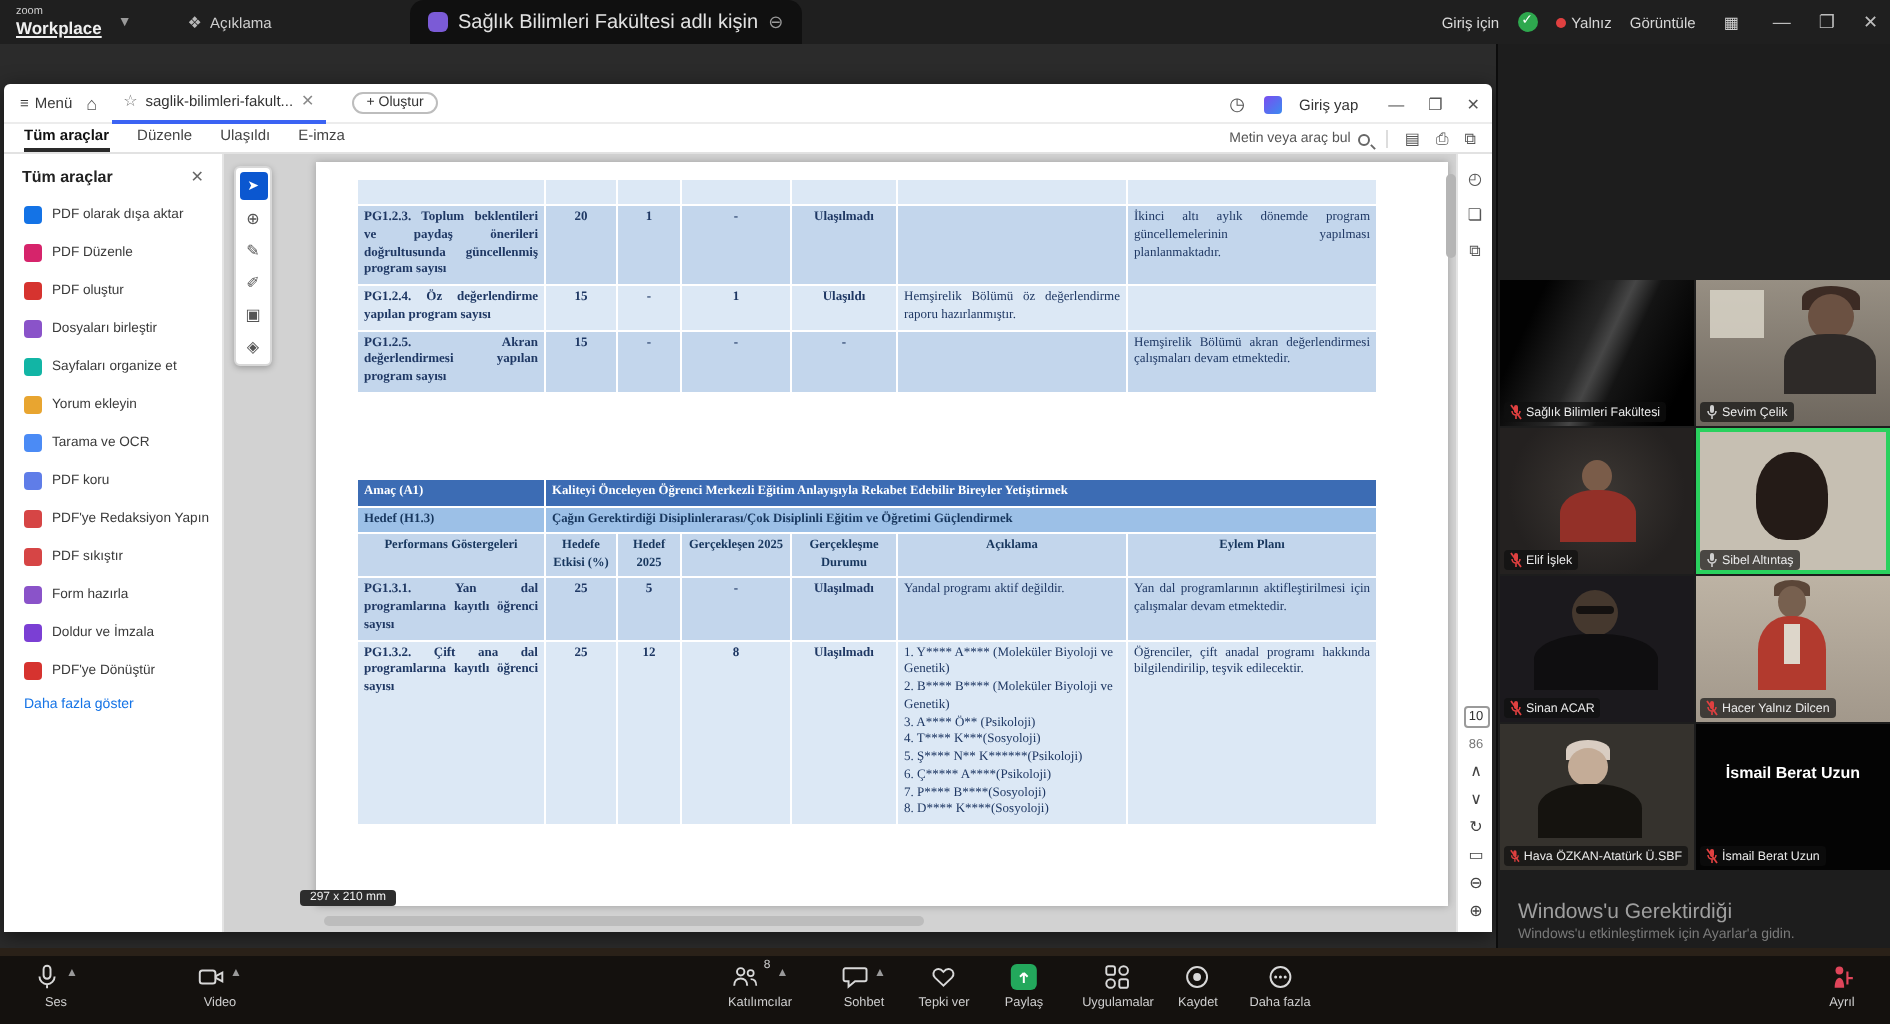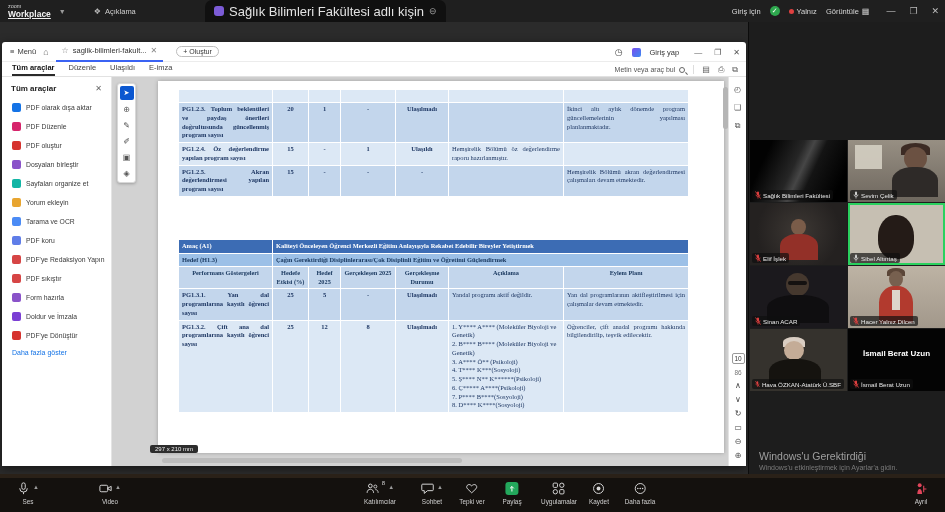--- a/index.html
+++ b/index.html
@@ -10,28 +10,28 @@
   #zoombar { position:absolute; left:0; top:0; width:945px; height:22px; background:#1f1f1f; color:#d6d6d6; }
   .zb-left { position:absolute; left:8px; top:0; height:22px; display:flex; align-items:center; gap:6px; }
   .zb-logo { display:flex; flex-direction:column; line-height:1; }
   .zb-logo .zl-s { font-size:5.5px; color:#cfcfcf; }
   .zb-logo .zl-m { font-size:8.5px; font-weight:bold; color:#f0f0f0;text-decoration:underline; }
   .zb-caret { color:#9a9a9a; font-size:7px; margin-left:2px; }
   .zb-meet { display:flex; align-items:center; gap:4px; margin-left:22px; font-size:7.5px; color:#cfcfcf; }
   .zb-meet-icon { color:#b9b9b9; font-size:8px; }
   .zb-tab { position:absolute; left:205px; top:0; height:22px; background:#101010; border-radius:7px 7px 0 0; display:flex; align-items:center; gap:5px; padding:0 9px; }
   .zb-tab-icon { width:10px; height:10px; border-radius:3px; background:#7b5bd6; }
-  .zb-tab-label { font-size:13px; color:#e2e2e2; white-space:nowrap; }
+  .zb-tab-label { font-size:10px; color:#e2e2e2; white-space:nowrap; }
   .zb-tab-close { color:#9a9a9a; font-size:9px; }
   .zb-right { position:absolute; right:6px; top:0; height:22px; display:flex; align-items:center; gap:9px; }
   .zb-signin { font-size:7.5px; color:#dadada; }
   .zb-check { width:10px; height:10px; border-radius:50%; background:#2ea84e; color:#fff; font-size:7px; line-height:10px; text-align:center; }
   .zb-rec { display:flex; align-items:center; gap:3px; font-size:7.5px; }
   .zb-rec-dot { width:5px; height:5px; border-radius:50%; background:#e04040; }
-  .zb-view { display:flex; align-items:center; gap:3px; font-size:7.5px; }
+  .zb-view { display:flex; align-items:center; gap:14px; font-size:7.5px; }
   .zb-view-icon { font-size:8px; color:#cfcfcf; }
   .zb-win { display:flex; align-items:center; gap:14px; margin-left:8px; color:#bdbdbd; font-size:9px; }
 
   
   #sharebg { position:absolute; left:0; top:22px; width:748px; height:456px; background:#2b2b2b; }
 
   
   #acro { position:absolute; left:2px; top:42px; width:744px; height:424px; background:#fff; border-radius:3px 3px 0 0; box-shadow:0 2px 10px rgba(0,0,0,.55); }
   .acro-titlebar { position:absolute; left:0; top:0; width:744px; height:20px; border-bottom:1px solid #ececec; display:flex; align-items:center; }
   .at-left { display:flex; align-items:center; gap:7px; padding-left:8px; color:#3a3a3a; }
@@ -100,21 +100,21 @@
   .cell-label { font-weight:bold; text-align:justify; }
   .cell-num { font-weight:bold; text-align:center; }
   .cell-status { font-weight:bold; text-align:center; }
   .cell-body { text-align:justify; }
   .cell-list { white-space:pre-line; text-align:left; }
   .empty-band td { height:13px; }
 
   
   #panel { position:absolute; left:748px; top:22px; width:197px; height:456px; background:#1d1d1d; border-left:1px solid #0c0c0c; }
   #tiles { position:absolute; left:1px; top:118px; width:196px; display:flex; flex-wrap:wrap; gap:1px; }
-  .tile { position:relative; width:97px; height:62px; overflow:hidden; background:#111; }
+  .tile { position:relative; width:97px; height:73px; overflow:hidden; background:#111; }
   .tile.active-speaker { outline:2px solid #2ad15e; outline-offset:-2px; }
   .nlabel { position:absolute; left:2px; bottom:2px; display:flex; align-items:center; gap:2px; background:rgba(15,15,15,.68); color:#eaeaea; font-size:6.2px; padding:1px 3px; border-radius:2px; white-space:nowrap; max-width:92px; overflow:hidden; }
   .center-name { position:absolute; left:0; top:20px; width:100%; text-align:center; color:#fff; font-size:8px; font-weight:bold; }
   .p-head, .p-body, .p-win, .p-hair, .p-glasses { position:absolute; }
   .p-head { border-radius:50%; }
   .p-body { border-radius:45% 45% 0 0; }
   .tile-1 { background:linear-gradient(115deg,#020202 18%,#262626 44%,#464646 52%,#141414 62%,#000 88%); }
   .tile-2 { background:linear-gradient(180deg,#978f83,#6e675e); }
   .tile-2 .p-win { left:7px; top:5px; width:27px; height:24px; background:#d8d3c7; opacity:.85; }
   .tile-2 .p-head { left:56px; top:7px; width:23px; height:23px; background:#6b5142; }

